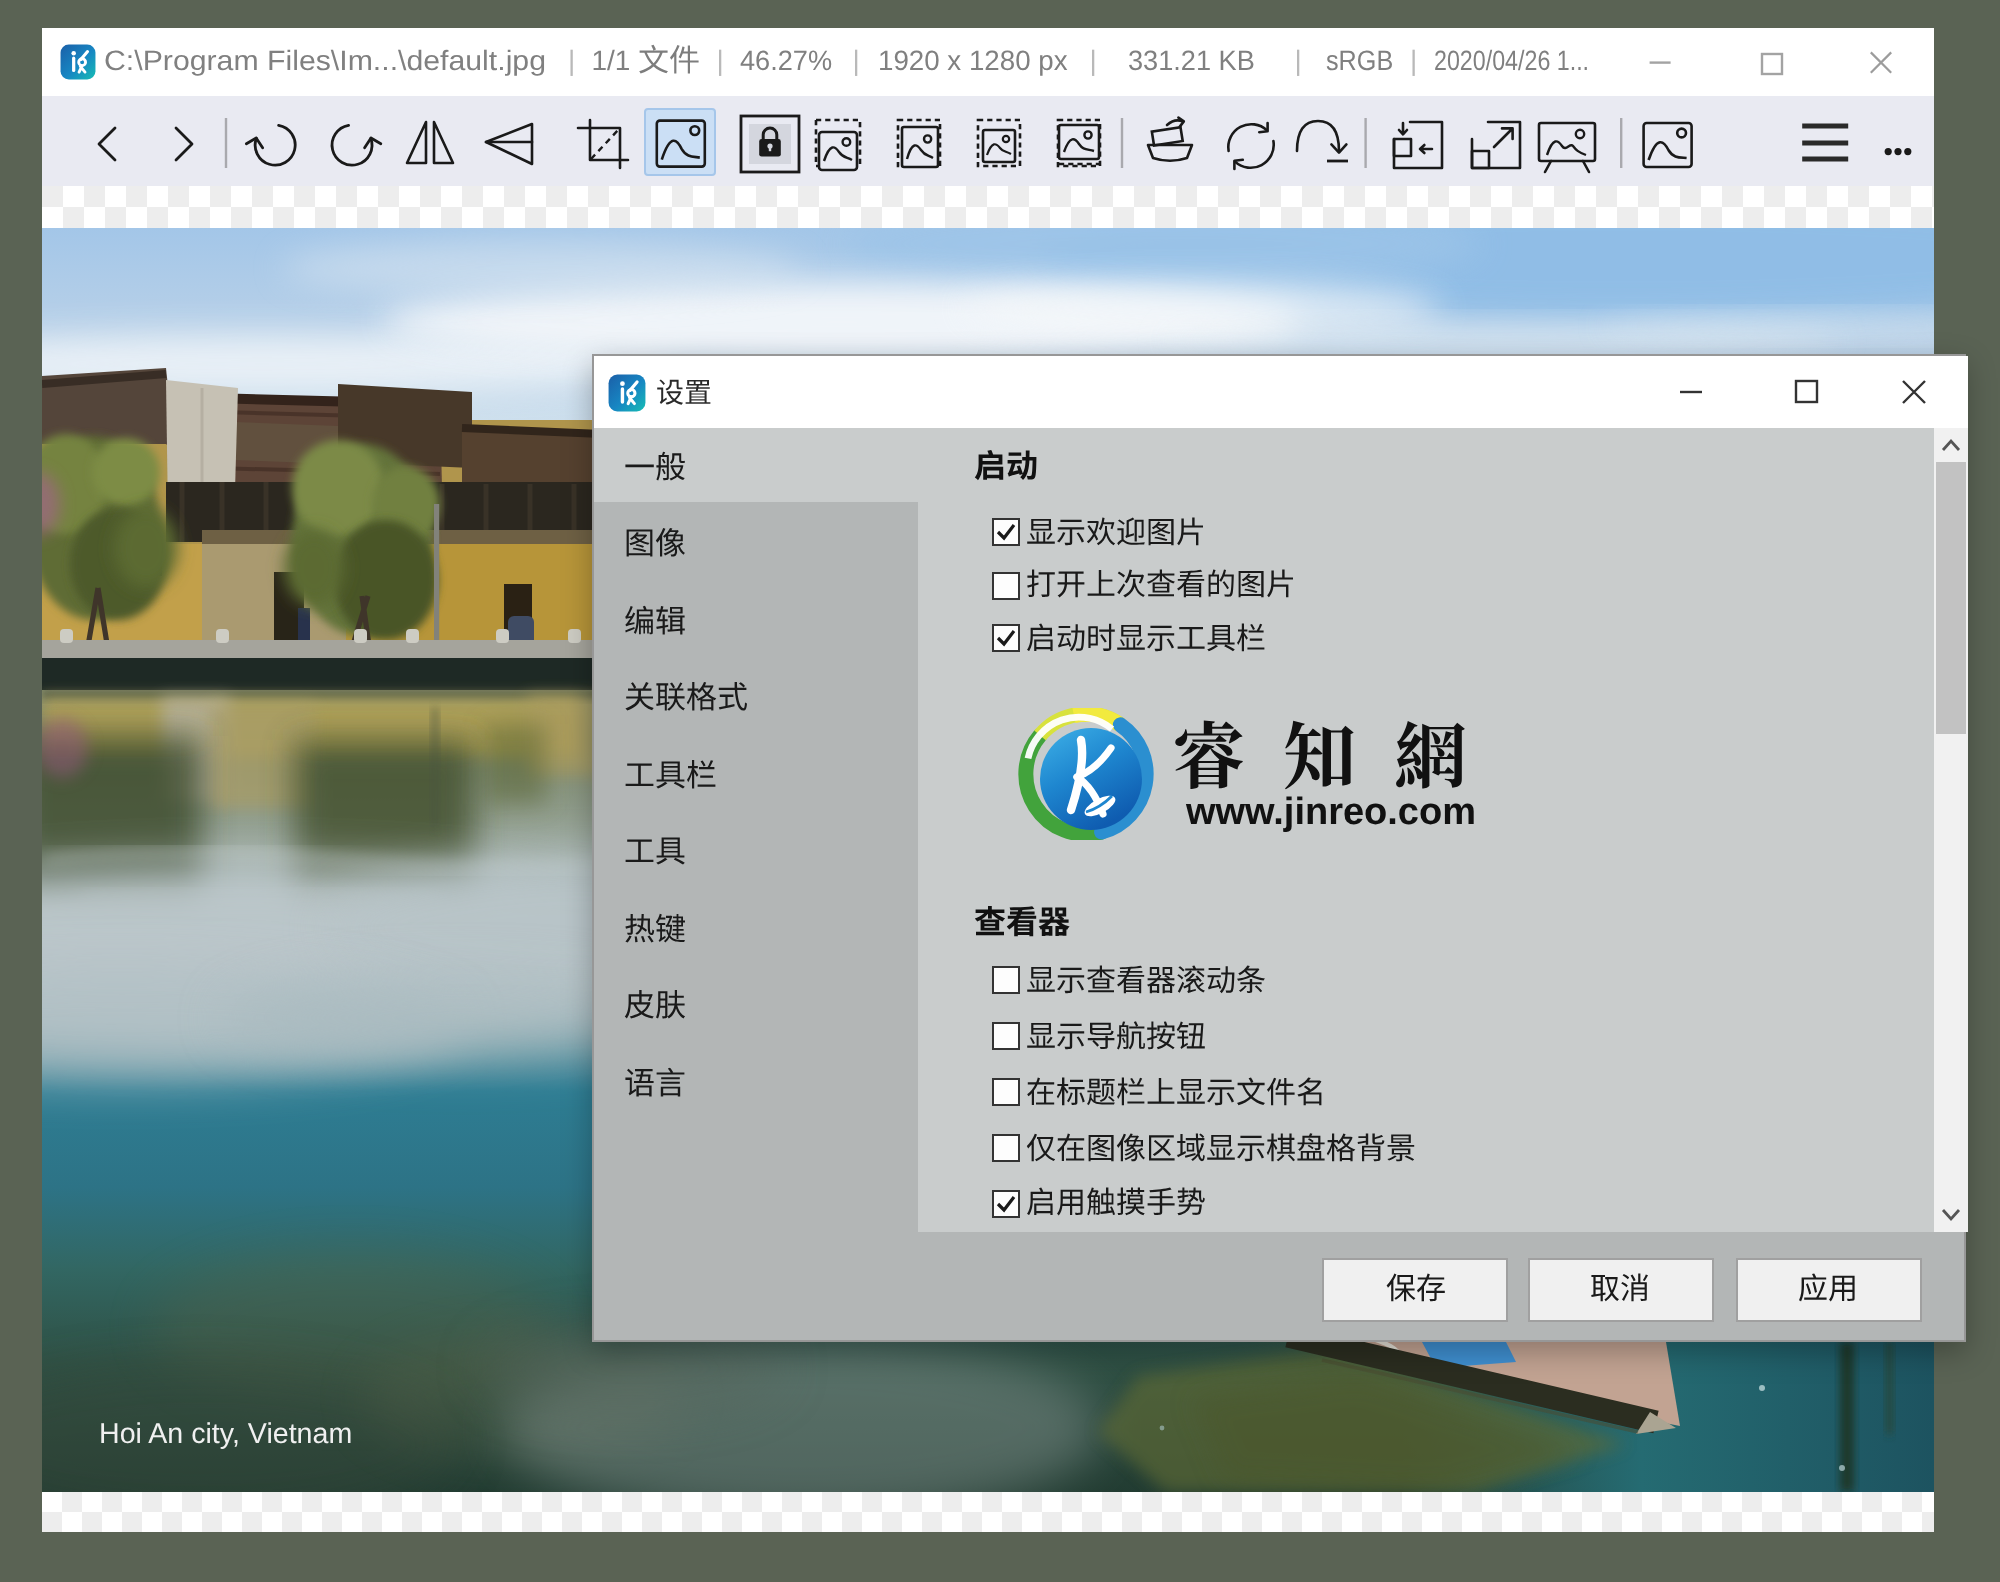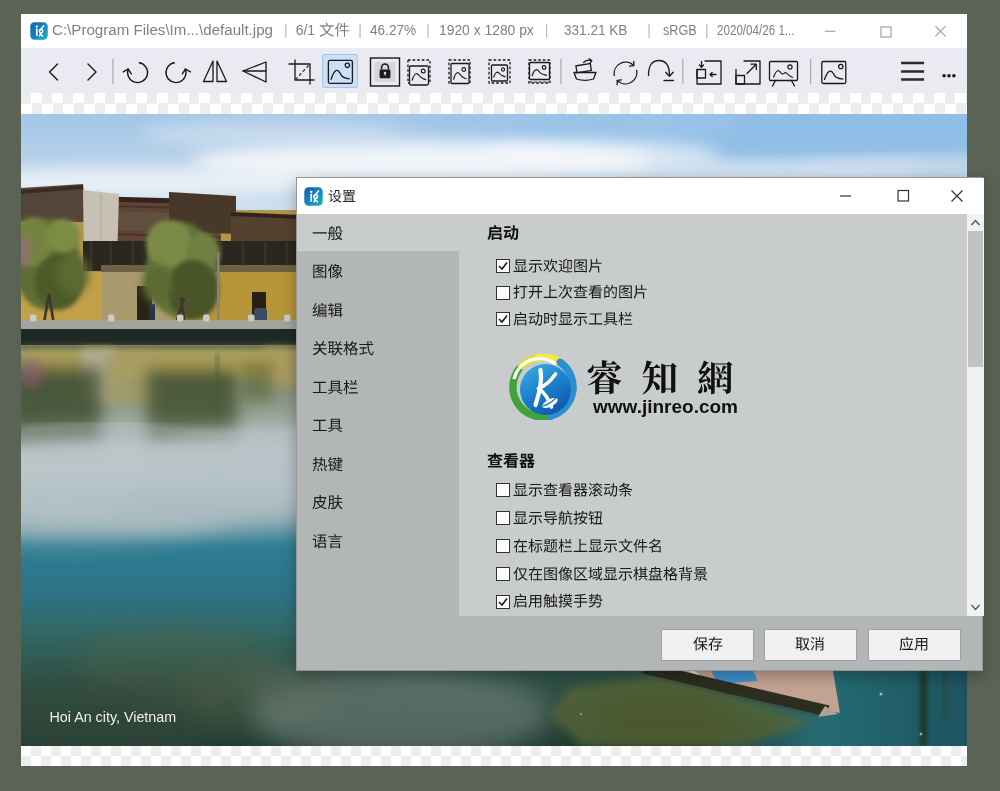--- a/index.html
+++ b/index.html
@@ -26,21 +26,21 @@
 <rect x="0.3" y="0.3" width="19.4" height="19.4" rx="4.6" fill="url(#iga)"></rect>
 <circle cx="7.6" cy="5.1" r="1.25" fill="#fff"></circle>
 <rect x="6.7" y="7.0" width="1.8" height="8.6" rx="0.9" fill="#fff"></rect>
 <path d="M15.3 4.2 L11.6 8.6" stroke="#fff" stroke-width="1.7" stroke-linecap="round" fill="none"></path>
 <circle cx="12.3" cy="10.1" r="1.9" stroke="#fff" stroke-width="1.6" fill="none"></circle>
 <path d="M10.6 15.6 L12.2 12.1 M13.9 15.6 L11.3 12.4" stroke="#fff" stroke-width="1.6" stroke-linecap="round" fill="none"></path>
 </svg>
     <div class="abs ttxt" style="left:0;top:8px;white-space:nowrap">
       <span class="" style="position:absolute;left:31px;top:0;transform:scaleX(1.08);transform-origin:0 50%">C:\Program Files\Im...\default.jpg</span>
       <span class="sep" style="position:absolute;left:263.0px;top:0">|</span>
-      <span class="" style="position:absolute;left:274.7px;top:0">6/1</span>
+      <span class="" style="position:absolute;left:274.7px;top:0">1/1</span>
       <span class="sep" style="position:absolute;left:337.2px;top:0">|</span>
       <span class="" style="position:absolute;left:349.0px;top:0;transform:scaleX(0.97);transform-origin:0 50%">46.27%</span>
       <span class="sep" style="position:absolute;left:405.2px;top:0">|</span>
       <span class="" style="position:absolute;left:417.5px;top:0;transform:scaleX(0.99);transform-origin:0 50%">1920 x 1280 px</span>
       <span class="sep" style="position:absolute;left:523.8px;top:0">|</span>
       <span class="" style="position:absolute;left:543.0px;top:0;transform:scaleX(0.97);transform-origin:0 50%">331.21 KB</span>
       <span class="sep" style="position:absolute;left:626.2px;top:0">|</span>
       <span class="" style="position:absolute;left:642.2px;top:0;transform:scaleX(0.9);transform-origin:0 50%">sRGB</span>
       <span class="sep" style="position:absolute;left:684.0px;top:0">|</span>
       <span class="" style="position:absolute;left:696.2px;top:0;transform:scaleX(0.83);transform-origin:0 50%">2020/04/26 1...</span>

